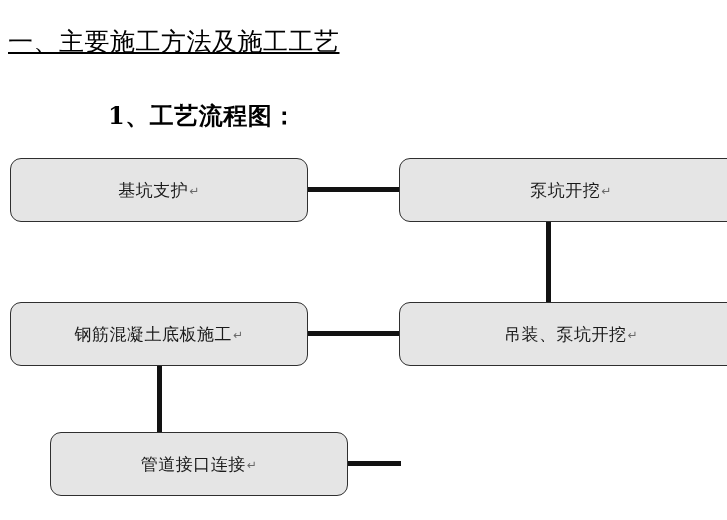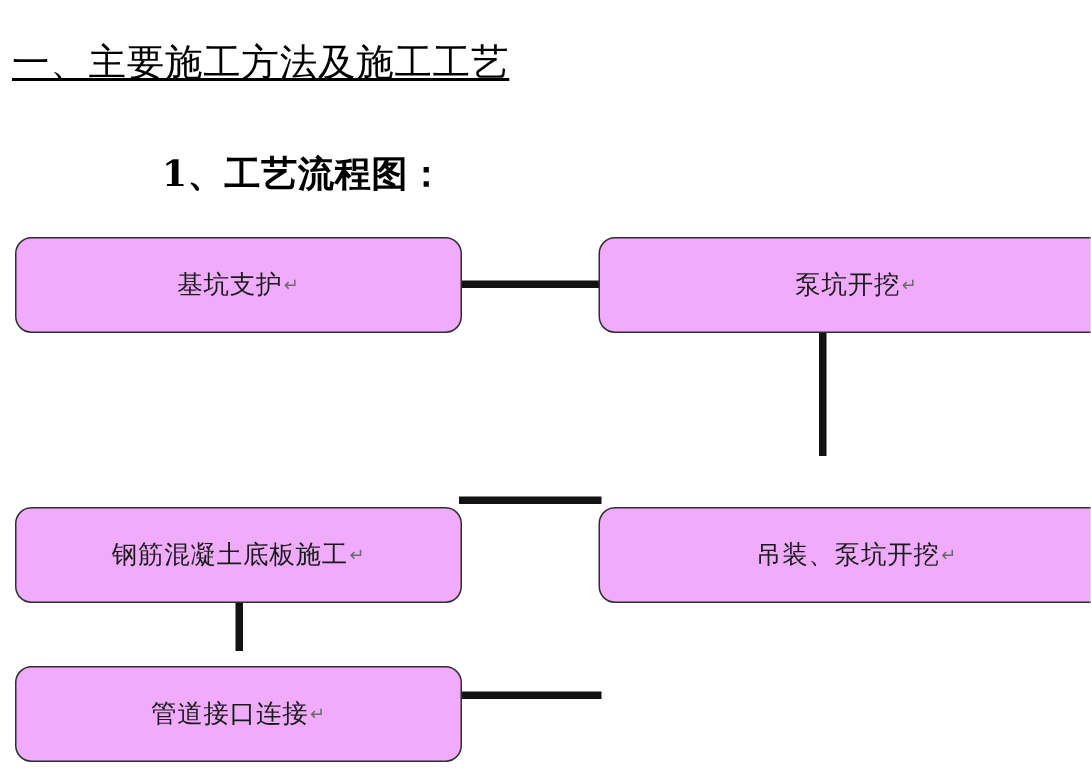--- a/index.html
+++ b/index.html
@@ -55,21 +55,21 @@
     position: absolute;
     background: #121212;
   }
   .connector.h { height: 5px; }
   .connector.v { width: 5px; }
 
   
   .node {
     position: absolute;
     box-sizing: border-box;
-    background: #f0abfc;
+    background: #e5e5e5;
     border: 1.3px solid #2f2f2f;
     border-radius: 11px;
     display: flex;
     align-items: center;
     justify-content: center;
     box-shadow: 0 0 0 0 transparent;
   }
   .node-label {
     font-size: 17px;
     line-height: 22px;
@@ -84,22 +84,22 @@
     margin-left: 1px;
     vertical-align: 1px;
     font-family: "DejaVu Sans", "Liberation Sans", sans-serif;
   }
 
   
   .col-left  { left: 10px;  width: 298px; }
   .col-right { left: 399px; width: 344px; }
   
   .row-1 { top: 158px; height: 64px; }
-  .row-2 { top: 302px; height: 64px; margin-top: 36px; }
-  .row-3 { top: 444px; height: 64px; }
+  .row-2 { top: 302px; height: 64px; }
+  .row-3 { top: 432px; height: 64px; margin-left: 40px; }
 </style>
 </head>
 <body>
 
 <h1 class="doc-title">一、主要施工方法及施工工艺</h1>
 
 <h2 class="doc-subtitle">1、工艺流程图：</h2>
 
 <div class="flowchart">
 

